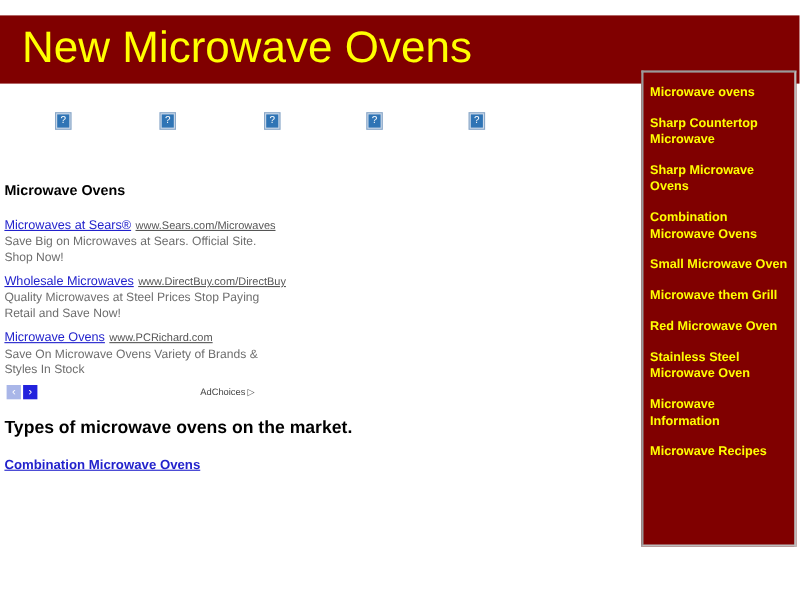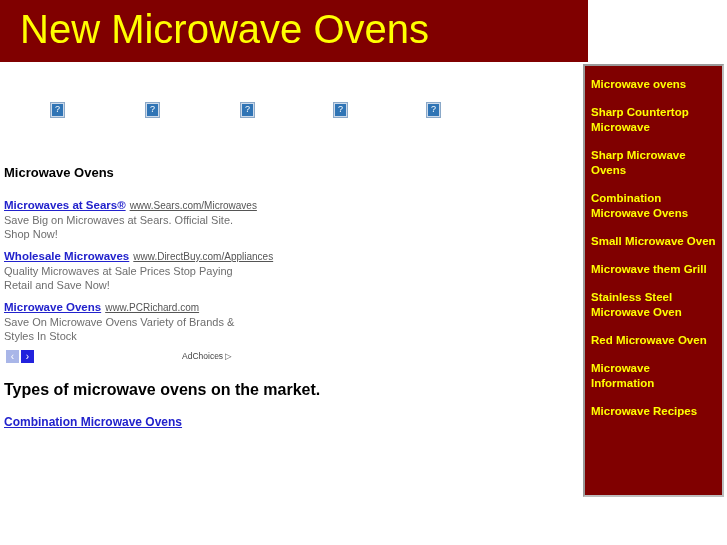--- a/index.html
+++ b/index.html
@@ -14,22 +14,22 @@
     overflow: hidden;
     font-family: "Liberation Sans", sans-serif;
     color: #000000;
     position: relative;
   }
 
   
   #site-header {
     position: absolute;
     left: 0;
-    top: 0;
-    width: 588px;
+    top: 14px;
+    width: 727px;
     height: 62px;
     background: #800000;
     box-sizing: border-box;
   }
   #site-title {
     position: absolute;
     left: 20px;
     top: 2px;
     font-size: 40px;
     font-weight: normal;
@@ -110,21 +110,21 @@
   }
   .ad-unit {
     margin-bottom: 7px;
   }
   .ad-title-row {
     white-space: nowrap;
     line-height: 13px;
   }
   .ad-title {
     font-size: 11.5px;
-    font-weight: bold;
+    font-weight: normal;
     color: #2222cc;
     text-decoration: underline;
   }
   .ad-url {
     font-size: 10px;
     color: #555555;
     text-decoration: underline;
     margin-left: 4px;
   }
   .ad-desc {
@@ -253,23 +253,23 @@
 
     <div class="ad-unit">
       <div class="ad-title-row">
         <a class="ad-title">Microwaves at Sears®</a><a class="ad-url">www.Sears.com/Microwaves</a>
       </div>
       <div class="ad-desc">Save Big on Microwaves at Sears. Official Site. Shop Now!</div>
     </div>
 
     <div class="ad-unit">
       <div class="ad-title-row">
-        <a class="ad-title">Wholesale Microwaves</a><a class="ad-url">www.DirectBuy.com/Appliances</a>
+        <a class="ad-title">Wholesale Microwaves</a><a class="ad-url">www.DirectBuy.com/DirectBuy</a>
       </div>
-      <div class="ad-desc">Quality Microwaves at Sale Prices Stop Paying Retail and Save Now!</div>
+      <div class="ad-desc">Quality Microwaves at Steel Prices Stop Paying Retail and Save Now!</div>
     </div>
 
     <div class="ad-unit">
       <div class="ad-title-row">
         <a class="ad-title">Microwave Ovens</a><a class="ad-url">www.PCRichard.com</a>
       </div>
       <div class="ad-desc">Save On Microwave Ovens Variety of Brands &amp; Styles In Stock</div>
     </div>
 
     <div class="ad-unit">
@@ -293,17 +293,17 @@
 
 </div>
 
 <div id="sidebar">
   <a class="sidebar-item">Microwave ovens</a>
   <a class="sidebar-item">Sharp Countertop Microwave</a>
   <a class="sidebar-item">Sharp Microwave Ovens</a>
   <a class="sidebar-item">Combination Microwave Ovens</a>
   <a class="sidebar-item">Small Microwave Oven</a>
   <a class="sidebar-item">Microwave them Grill</a>
+  <a class="sidebar-item">Red Microwave Oven</a>
   <a class="sidebar-item">Stainless Steel Microwave Oven</a>
-  <a class="sidebar-item">Red Microwave Oven</a>
   <a class="sidebar-item">Microwave Information</a>
   <a class="sidebar-item">Microwave Recipes</a>
 </div>
 
 </body></html>

